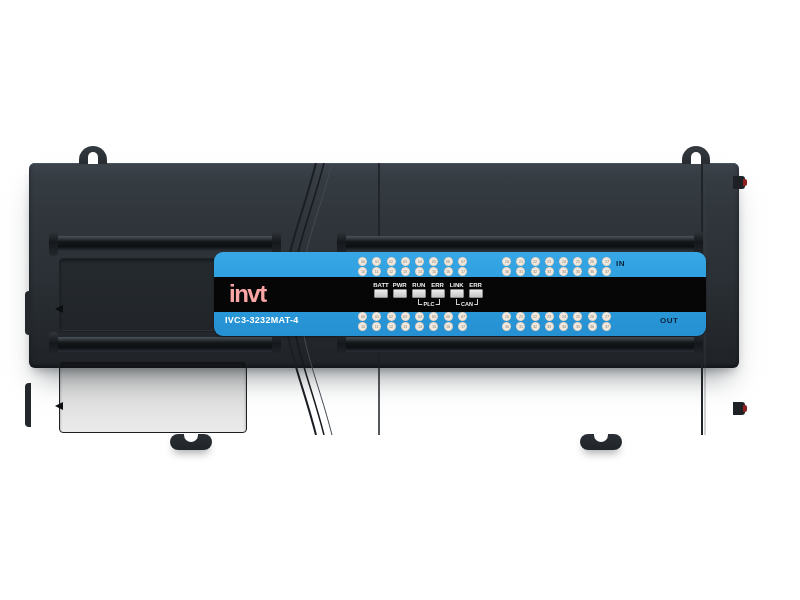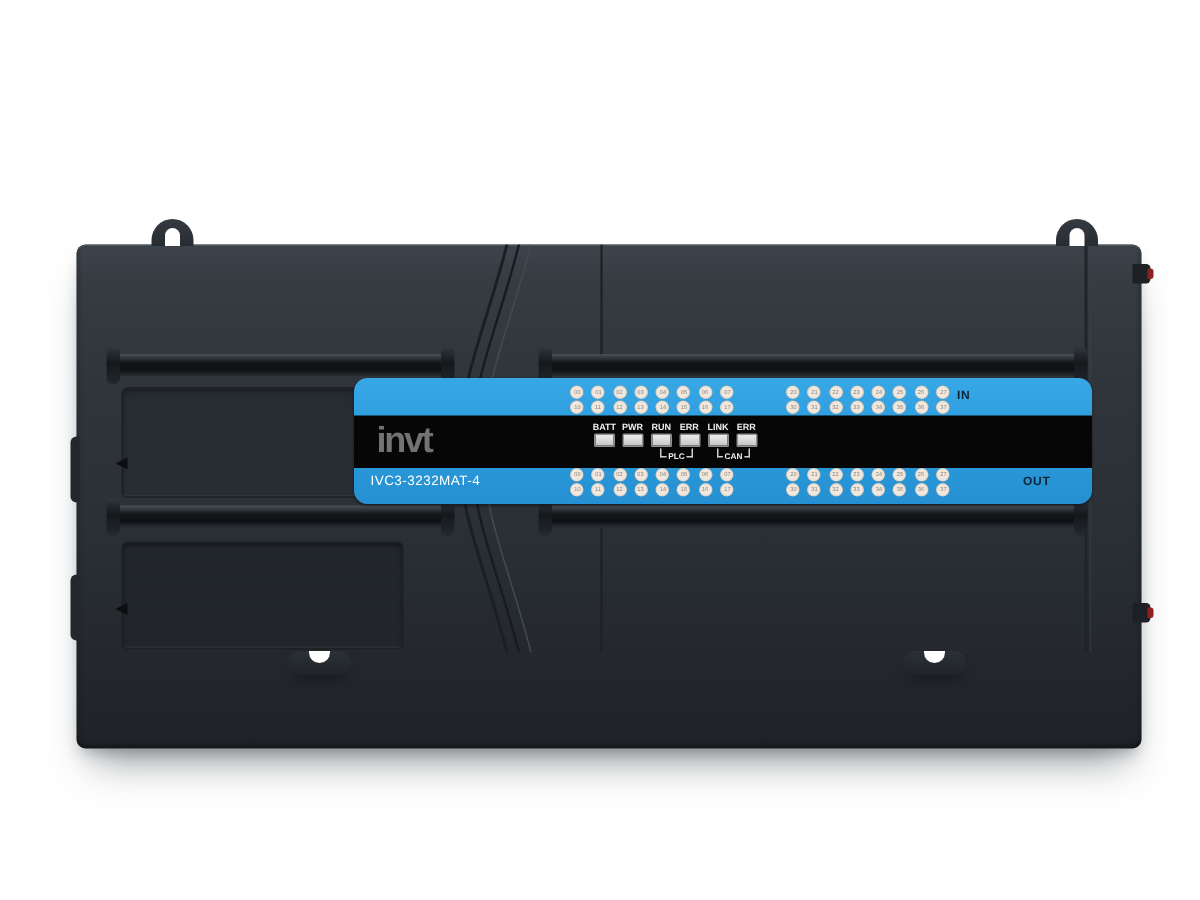--- a/index.html
+++ b/index.html
@@ -2,21 +2,21 @@
 <html style="--blue: #2c9cdd; --band: #060606; --dot: #f1e9df; --red: #8d2020;"><head>
 <meta charset="utf-8">
 <style>
   html,body{margin:0;padding:0;}
   body{width:800px;height:600px;background:#ffffff;font-family:"Liberation Sans",sans-serif;position:relative;overflow:hidden;}
 
   .stage{position:absolute;inset:0;background:#ffffff;}
 
   
   .device{
-    position:absolute;left:51px;top:163px;width:710px;height:336px;
+    position:absolute;left:29px;top:163px;width:710px;height:205px;
     background:linear-gradient(180deg,#3d444b 0%,#353c42 7%,#2f353b 28%,#2a3035 55%,#24282d 82%,#1f2327 100%);
     border-radius:6px;
     box-shadow:0 18px 26px -10px rgba(46,53,60,.5),0 6px 10px -4px rgba(46,53,60,.35),inset 0 1px 0 #4c555d,inset 0 -2px 4px rgba(0,0,0,.45);
   }
 
   
   .hook{position:absolute;top:-17px;width:28px;height:18px;background:linear-gradient(180deg,#343b41,#272c31);border-radius:14px 14px 0 0;}
   .hook .hole{position:absolute;left:9px;bottom:0;width:10px;height:12px;background:#fff;border-radius:5px 5px 0 0;}
   .hook-l{left:50px;}
   .hook-r{left:653px;}
@@ -56,22 +56,22 @@
   .bar:after{right:-2px;}
   .bar-ul{left:22px;top:73px;width:228px;}
   .bar-um{left:310px;top:73px;width:362px;}
   .bar-bl{left:22px;top:174px;width:228px;}
   .bar-bm{left:310px;top:174px;width:362px;}
 
   
   .label{position:absolute;left:185px;top:89px;width:492px;height:84px;background:linear-gradient(180deg,#38a7e6 0%,var(--blue,#2c9cdd) 45%,#2590d2 100%);border-radius:9px;overflow:hidden;box-shadow:0 1px 2px rgba(0,0,0,.4);}
   .band{position:absolute;left:0;top:25px;width:100%;height:35px;background:var(--band,#060606);}
 
-  .brand{position:absolute;left:15px;top:4px;color:#737373;font-size:24px;font-weight:bold;letter-spacing:-1.5px;line-height:26px;text-align:right;}
-  .model{position:absolute;left:11px;top:63px;color:#ffffff;font-size:9px;font-weight:normal;letter-spacing:.3px;line-height:11px;}
+  .brand{position:absolute;left:15px;top:4px;color:#fca5a5;font-size:24px;font-weight:bold;letter-spacing:-1.5px;line-height:26px;text-align:right;}
+  .model{position:absolute;left:11px;top:63px;color:#ffffff;font-size:9px;font-weight:bold;letter-spacing:.3px;line-height:11px;}
   .io-tag{position:absolute;left:402px;color:#0c2236;font-size:8px;font-weight:bold;letter-spacing:.5px;}
   .io-in{top:7px;}
   .io-out{top:64px;margin-left:44px;}
 
   
   .led-grid{position:absolute;display:flex;flex-direction:column;gap:1px;}
   .lg-in-l{left:144px;top:5px;}
   .lg-in-r{left:288px;top:5px;}
   .lg-out-l{left:144px;top:60px;}
   .lg-out-r{left:288px;top:60px;}

